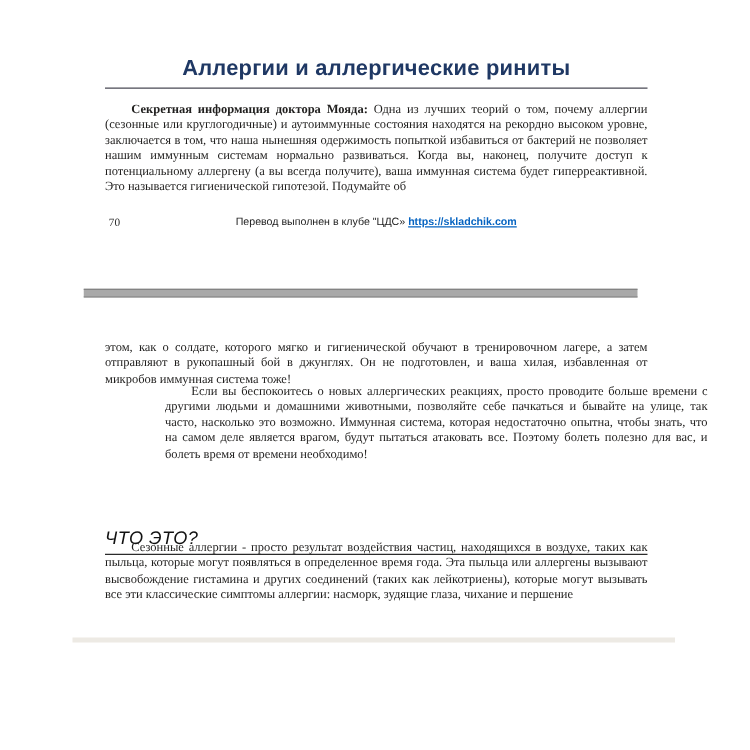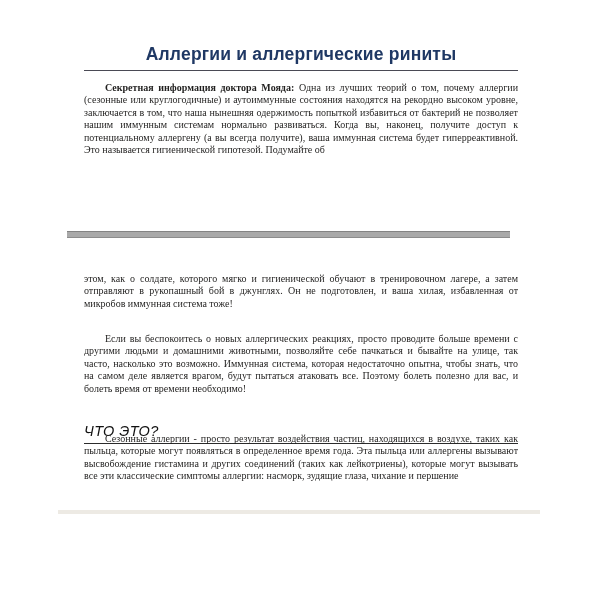--- a/index.html
+++ b/index.html
@@ -56,21 +56,21 @@
   
   .page-divider{
     position:absolute; top:231px; left:67px; width:443px; height:5px;
     background:#a9a9a9;
     border-top:1px solid #838383;
     border-bottom:1px solid #8c8c8c;
   }
 
   
   .para2a{ top:273px; }
-  .para2b{ top:333px; text-indent:21px; }
+  .para2b{ top:308px; text-indent:21px;margin-left:48px; }
 
   .section-heading{
     position:absolute; top:423px; left:84px; width:434px;
     font-family:"Liberation Sans", sans-serif;
     font-weight:normal; font-style:italic;
     font-size:14.5px; color:#111111;
     letter-spacing:.4px;
     padding-bottom:4px;
     border-bottom:1.8px solid #2b2b2b;
   }
@@ -94,20 +94,26 @@
 <body>
 
 <div class="canvas">
 
   <div class="doc-title">Аллергии и аллергические риниты</div>
 
   <div class="body-para para1">
     <span class="lead-bold">Секретная информация доктора Мояда: </span><span>Одна из лучших теорий о том, почему аллергии (сезонные или круглогодичные) и аутоиммунные состояния находятся на рекордно высоком уровне, заключается в том, что наша нынешняя одержимость попыткой избавиться от бактерий не позволяет нашим иммунным системам нормально развиваться. Когда вы, наконец, получите доступ к потенциальному аллергену (а вы всегда получите), ваша иммунная система будет гиперреактивной. Это называется гигиенической гипотезой. Подумайте об</span>
   </div>
 
+  <div class="footer-row">
+    <span class="page-number">70</span>
+    <div class="footer-center">
+      <span>Перевод выполнен в клубе "ЦДС» </span><span class="footer-link">https://skladchik.com</span>
+    </div>
+  </div>
 
   <div class="page-divider"></div>
 
   <div class="body-para para2a">этом, как о солдате, которого мягко и гигиенической обучают в тренировочном лагере, а затем отправляют в рукопашный бой в джунглях. Он не подготовлен, и ваша хилая, избавленная от микробов иммунная система тоже!</div>
 
   <div class="body-para para2b">Если вы беспокоитесь о новых аллергических реакциях, просто проводите больше времени с другими людьми и домашними животными, позволяйте себе пачкаться и бывайте на улице, так часто, насколько это возможно. Иммунная система, которая недостаточно опытна, чтобы знать, что на самом деле является врагом, будут пытаться атаковать все. Поэтому болеть полезно для вас, и болеть время от времени необходимо!</div>
 
   <div class="section-heading">ЧТО ЭТО?</div>
 
   <div class="body-para para2c">Сезонные аллергии - просто результат воздействия частиц, находящихся в воздухе, таких как пыльца, которые могут появляться в определенное время года. Эта пыльца или аллергены вызывают высвобождение гистамина и других соединений (таких как лейкотриены), которые могут вызывать все эти классические симптомы аллергии: насморк, зудящие глаза, чихание и першение</div>

